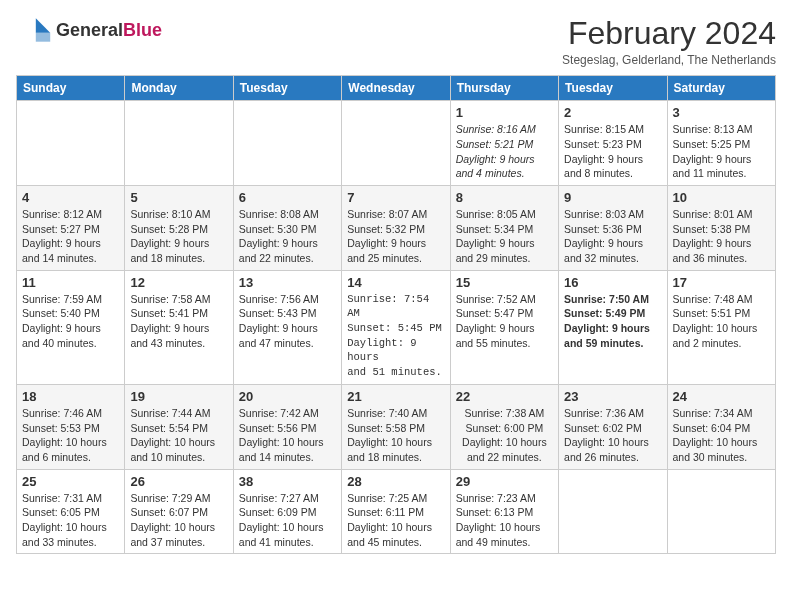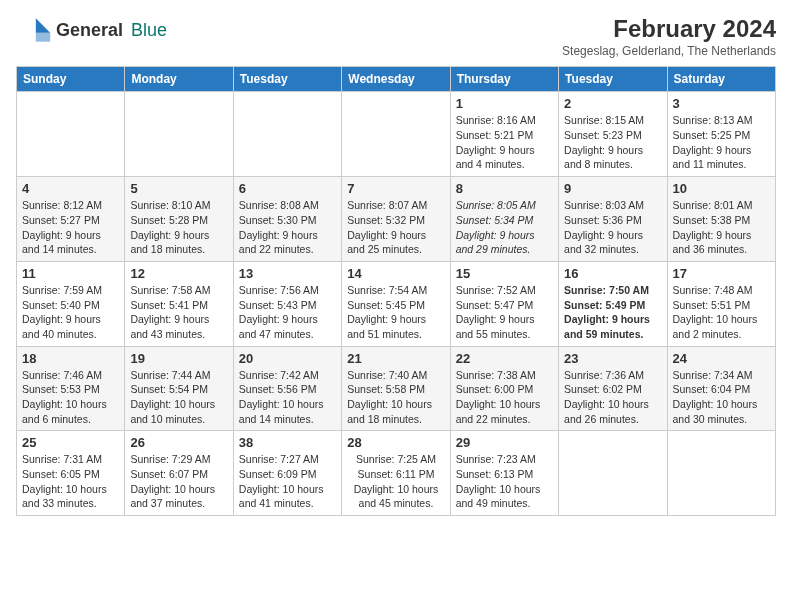--- a/index.html
+++ b/index.html
@@ -27,22 +27,22 @@
     }
     .logo-row {
       display: flex;
       align-items: center;
       gap: 4px;
     }
     .title-area {
       text-align: right;
     }
     .month-title {
-      font-size: 24px;
-      font-weight: bold;
+      font-size: 32px;
+      font-weight: normal;
       color: #333;
       line-height: 1.1;
     }
     .location-title {
       font-size: 12px;
       color: #555;
       margin-top: 2px;
     }
     .calendar-table {
       width: 100%;
@@ -89,23 +89,23 @@
 <body>
 
 <div class="header-area">
   <div class="logo">
     <div class="logo-row">
       <svg class="logo-icon" viewBox="0 0 40 30">
         <polygon points="22,2 38,18 22,18" fill="#2979c0"></polygon>
         <polygon points="22,18 38,18 38,28 22,28" fill="#2979c0" opacity="0.5"></polygon>
       </svg>
       <div>
-        <div style="display:flex; gap:8px;">
+        <div style="display:flex; gap:0;">
           <span style="font-size:18px;font-weight:bold;color:#333;">General</span>
-          <span style="font-size:18px;font-weight:normal;color:#0f766e;">Blue</span>
+          <span style="font-size:18px;font-weight:bold;color:#be185d;">Blue</span>
         </div>
       </div>
     </div>
   </div>
   <div class="title-area">
     <div class="month-title">February 2024</div>
     <div class="location-title">Stegeslag, Gelderland, The Netherlands</div>
   </div>
 </div>
 
@@ -122,21 +122,21 @@
       </tr>
   </thead>
   <tbody id="calendar-body">
   <tr class="row-odd">
         <td class="empty-cell"></td>
         <td class="empty-cell"></td>
         <td class="empty-cell"></td>
         <td class="empty-cell"></td>
         <td>
           <div class="day-number">1</div>
-          <div class="day-info" style="white-space: pre-line;">Sunrise: 8:16 AM
+          <div class="day-info" style="white-space: pre-line; font-style: italic;">Sunrise: 8:16 AM
 Sunset: 5:21 PM
 Daylight: 9 hours
 and 4 minutes.</div>
         </td>
         <td>
           <div class="day-number">2</div>
           <div class="day-info" style="white-space: pre-line;">Sunrise: 8:15 AM
 Sunset: 5:23 PM
 Daylight: 9 hours
 and 8 minutes.</div>
@@ -173,21 +173,21 @@
         </td>
         <td>
           <div class="day-number">7</div>
           <div class="day-info" style="white-space: pre-line;">Sunrise: 8:07 AM
 Sunset: 5:32 PM
 Daylight: 9 hours
 and 25 minutes.</div>
         </td>
         <td>
           <div class="day-number">8</div>
-          <div class="day-info" style="white-space: pre-line; font-style: italic;">Sunrise: 8:05 AM
+          <div class="day-info" style="white-space: pre-line;">Sunrise: 8:05 AM
 Sunset: 5:34 PM
 Daylight: 9 hours
 and 29 minutes.</div>
         </td>
         <td>
           <div class="day-number">9</div>
           <div class="day-info" style="white-space: pre-line;">Sunrise: 8:03 AM
 Sunset: 5:36 PM
 Daylight: 9 hours
 and 32 minutes.</div>
@@ -217,21 +217,21 @@
         </td>
         <td>
           <div class="day-number">13</div>
           <div class="day-info" style="white-space: pre-line;">Sunrise: 7:56 AM
 Sunset: 5:43 PM
 Daylight: 9 hours
 and 47 minutes.</div>
         </td>
         <td>
           <div class="day-number">14</div>
-          <div class="day-info" style="white-space: pre-line;">Sunrise: 7:54 AM
+          <div class="day-info" style="white-space: pre-line; font-family: Liberation Mono, monospace;">Sunrise: 7:54 AM
 Sunset: 5:45 PM
 Daylight: 9 hours
 and 51 minutes.</div>
         </td>
         <td>
           <div class="day-number">15</div>
           <div class="day-info" style="white-space: pre-line;">Sunrise: 7:52 AM
 Sunset: 5:47 PM
 Daylight: 9 hours
 and 55 minutes.</div>
@@ -275,21 +275,21 @@
         </td>
         <td>
           <div class="day-number">21</div>
           <div class="day-info" style="white-space: pre-line;">Sunrise: 7:40 AM
 Sunset: 5:58 PM
 Daylight: 10 hours
 and 18 minutes.</div>
         </td>
         <td>
           <div class="day-number">22</div>
-          <div class="day-info" style="white-space: pre-line;">Sunrise: 7:38 AM
+          <div class="day-info" style="white-space: pre-line; text-align: center;">Sunrise: 7:38 AM
 Sunset: 6:00 PM
 Daylight: 10 hours
 and 22 minutes.</div>
         </td>
         <td>
           <div class="day-number">23</div>
           <div class="day-info" style="white-space: pre-line;">Sunrise: 7:36 AM
 Sunset: 6:02 PM
 Daylight: 10 hours
 and 26 minutes.</div>
@@ -319,21 +319,21 @@
         </td>
         <td>
           <div class="day-number">38</div>
           <div class="day-info" style="white-space: pre-line;">Sunrise: 7:27 AM
 Sunset: 6:09 PM
 Daylight: 10 hours
 and 41 minutes.</div>
         </td>
         <td>
           <div class="day-number">28</div>
-          <div class="day-info" style="white-space: pre-line; text-align: center;">Sunrise: 7:25 AM
+          <div class="day-info" style="white-space: pre-line;">Sunrise: 7:25 AM
 Sunset: 6:11 PM
 Daylight: 10 hours
 and 45 minutes.</div>
         </td>
         <td>
           <div class="day-number">29</div>
           <div class="day-info" style="white-space: pre-line;">Sunrise: 7:23 AM
 Sunset: 6:13 PM
 Daylight: 10 hours
 and 49 minutes.</div>

